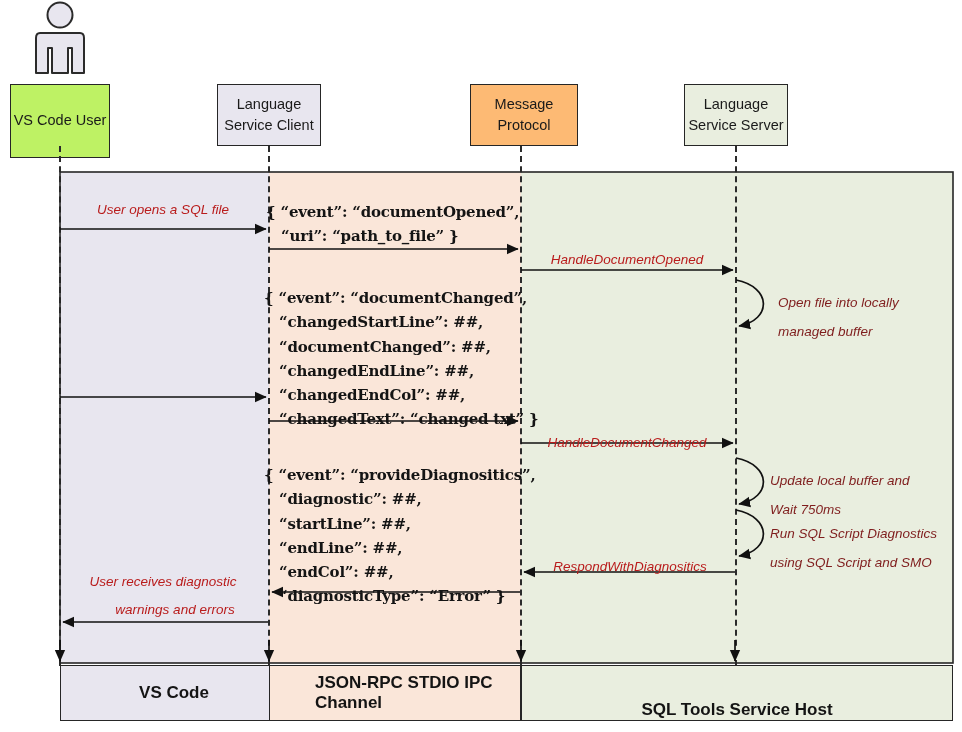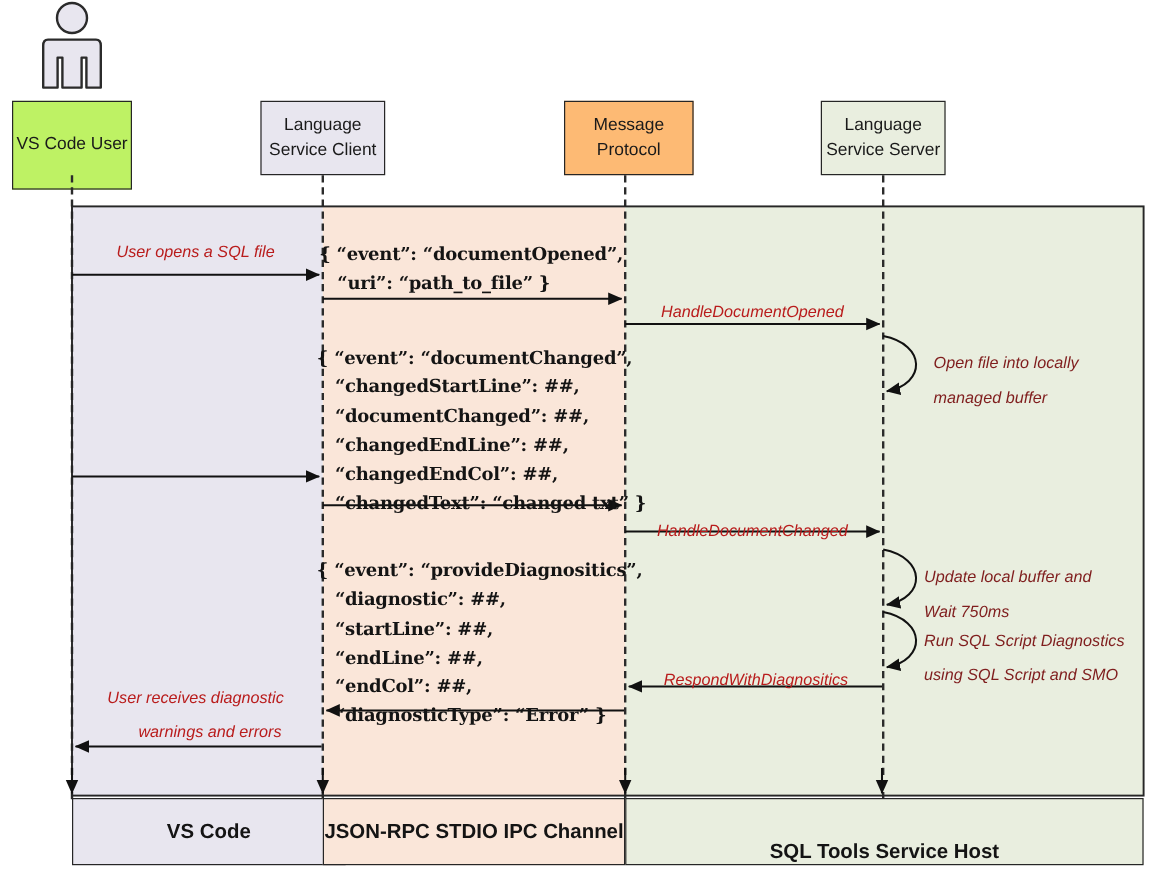--- a/index.html
+++ b/index.html
@@ -214,20 +214,20 @@
 
   <div class="notetext c" style="left:770px; top:466px; width:186px;"><span>Update local buffer and</span><br>
 <span>Wait 750ms</span></div>
 
   <div class="notetext c" style="left:770px; top:519px; width:186px;"><span>Run SQL Script Diagnostics</span><br>
 <span>using SQL Script and SMO</span></div>
 
   <div class="botbar" style="left:60px; top:665px; width:228px; height:56px; background:#e8e6ef;">
     <span>VS Code</span>
   </div>
-  <div class="botbar" style="left:269px; top:665px; width:252px; height:56px; background:#fae6d9;">
+  <div class="botbar" style="left:269px; top:665px; width:252px; height:56px; background:#fae6d9;padding-left:45px;">
     <span>JSON-RPC STDIO IPC Channel</span>
   </div>
   <div class="botbar" style="left:521px; top:665px; width:432px; height:56px; background:#e9eedf;align-items:flex-end;">
     <span>SQL Tools Service Host</span>
   </div>
 
 </div>
 
 </body></html>

